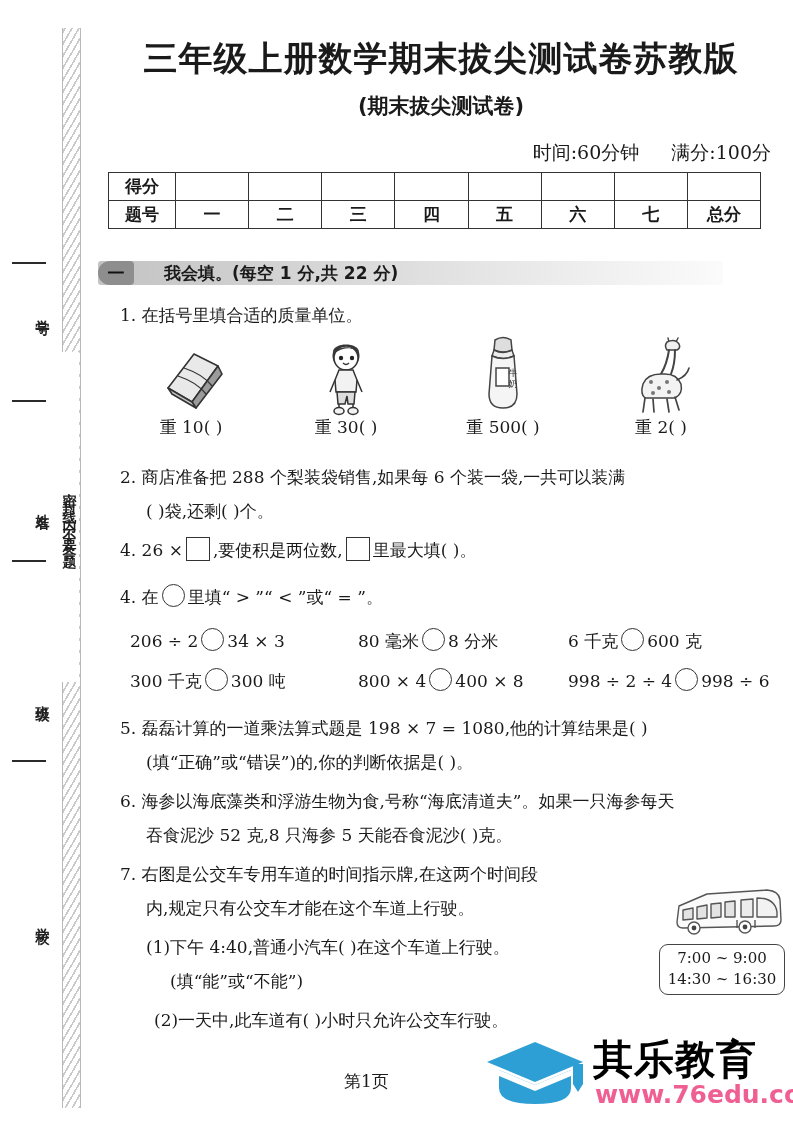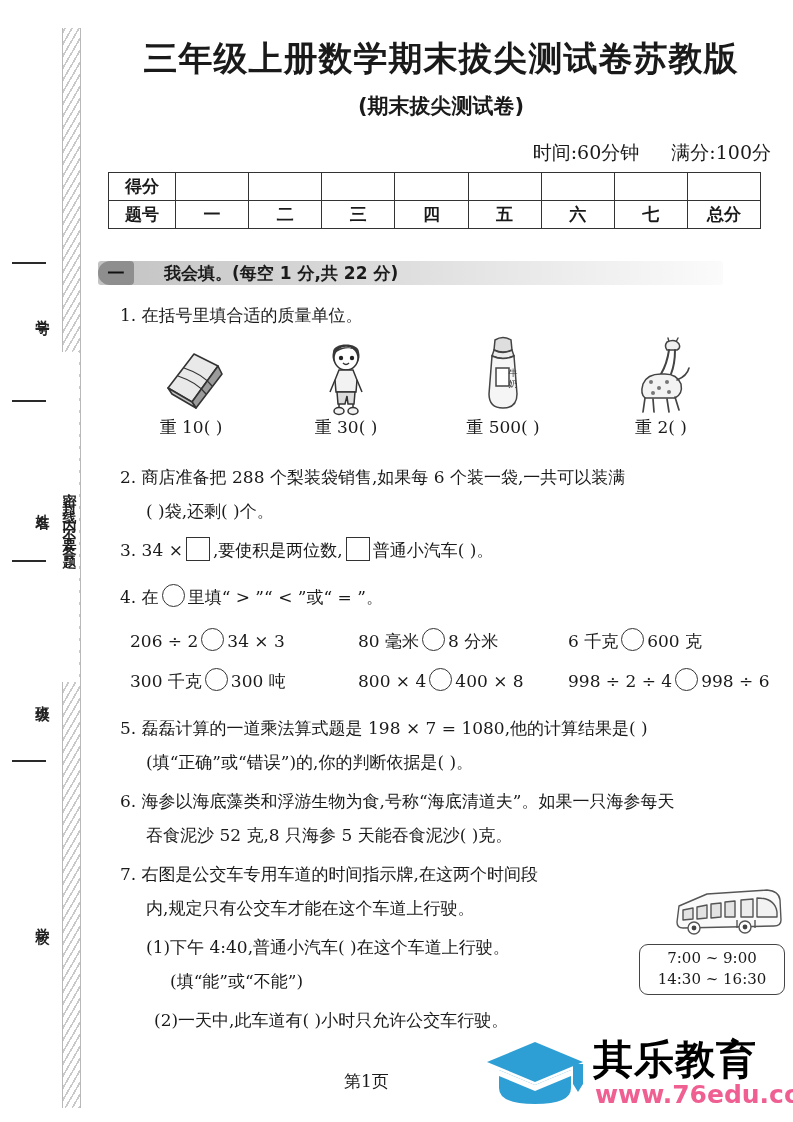--- a/index.html
+++ b/index.html
@@ -102,21 +102,21 @@
   #pic-row{position:absolute;left:20px;top:334px;width:630px;height:118px;}
   .pic-cell{position:absolute;width:150px;text-align:center;}
   .pic-art{height:82px;display:flex;align-items:flex-end;justify-content:center;}
   .pic-label{font-size:17px;white-space:nowrap;}
 
   
   #bus-art{position:absolute;right:8px;top:884px;width:118px;}
   #sign-box{
     position:absolute;right:8px;top:944px;width:110px;
     border:1.6px solid #444;border-radius:9px;background:#fff;
-    text-align:center;padding:3px 17px 4px;
+    text-align:center;padding:3px 7px 4px;
   }
   #sign-box div{font-size:15px;line-height:21px;white-space:nowrap;}
 
   
   #page-num{
     position:absolute;left:248px;top:1070px;font-size:17px;
   }
   #watermark{position:absolute;right:10px;bottom:6px;width:300px;height:86px;}
   #wm-logo-text{
     position:absolute;left:110px;top:2px;
@@ -270,21 +270,21 @@
         </svg>
       </div>
       <div class="pic-label">重 2(          )</div>
     </div>
   </div>
 
   <div class="q" style="left:24px;top:462px;">2. 商店准备把 288 个梨装袋销售,如果每 6 个装一袋,一共可以装满</div>
   <div class="q indent" style="left:24px;top:496px;">(            )袋,还剩(            )个。</div>
 
   <div class="q" style="left:24px;top:535px;">
-    <span>3. 34 ×</span><span class="blank-box"></span><span>,要使积是两位数,</span><span class="blank-box"></span><span>普通小汽车(            )。</span>
+    <span>4. 26 ×</span><span class="blank-box"></span><span>,要使积是两位数,</span><span class="blank-box"></span><span>里最大填(            )。</span>
   </div>
 
   <div class="q" style="left:24px;top:582px;">
     <span>4. 在</span><span class="cir"></span><span>里填“ &gt; ”“ &lt; ”或“ = ”。</span>
   </div>
 
   <div class="q" style="left:34px;top:626px;">
     <span>206 ÷ 2</span><span class="cir"></span><span>34 × 3</span>
   </div>
   <div class="q" style="left:262px;top:626px;">

